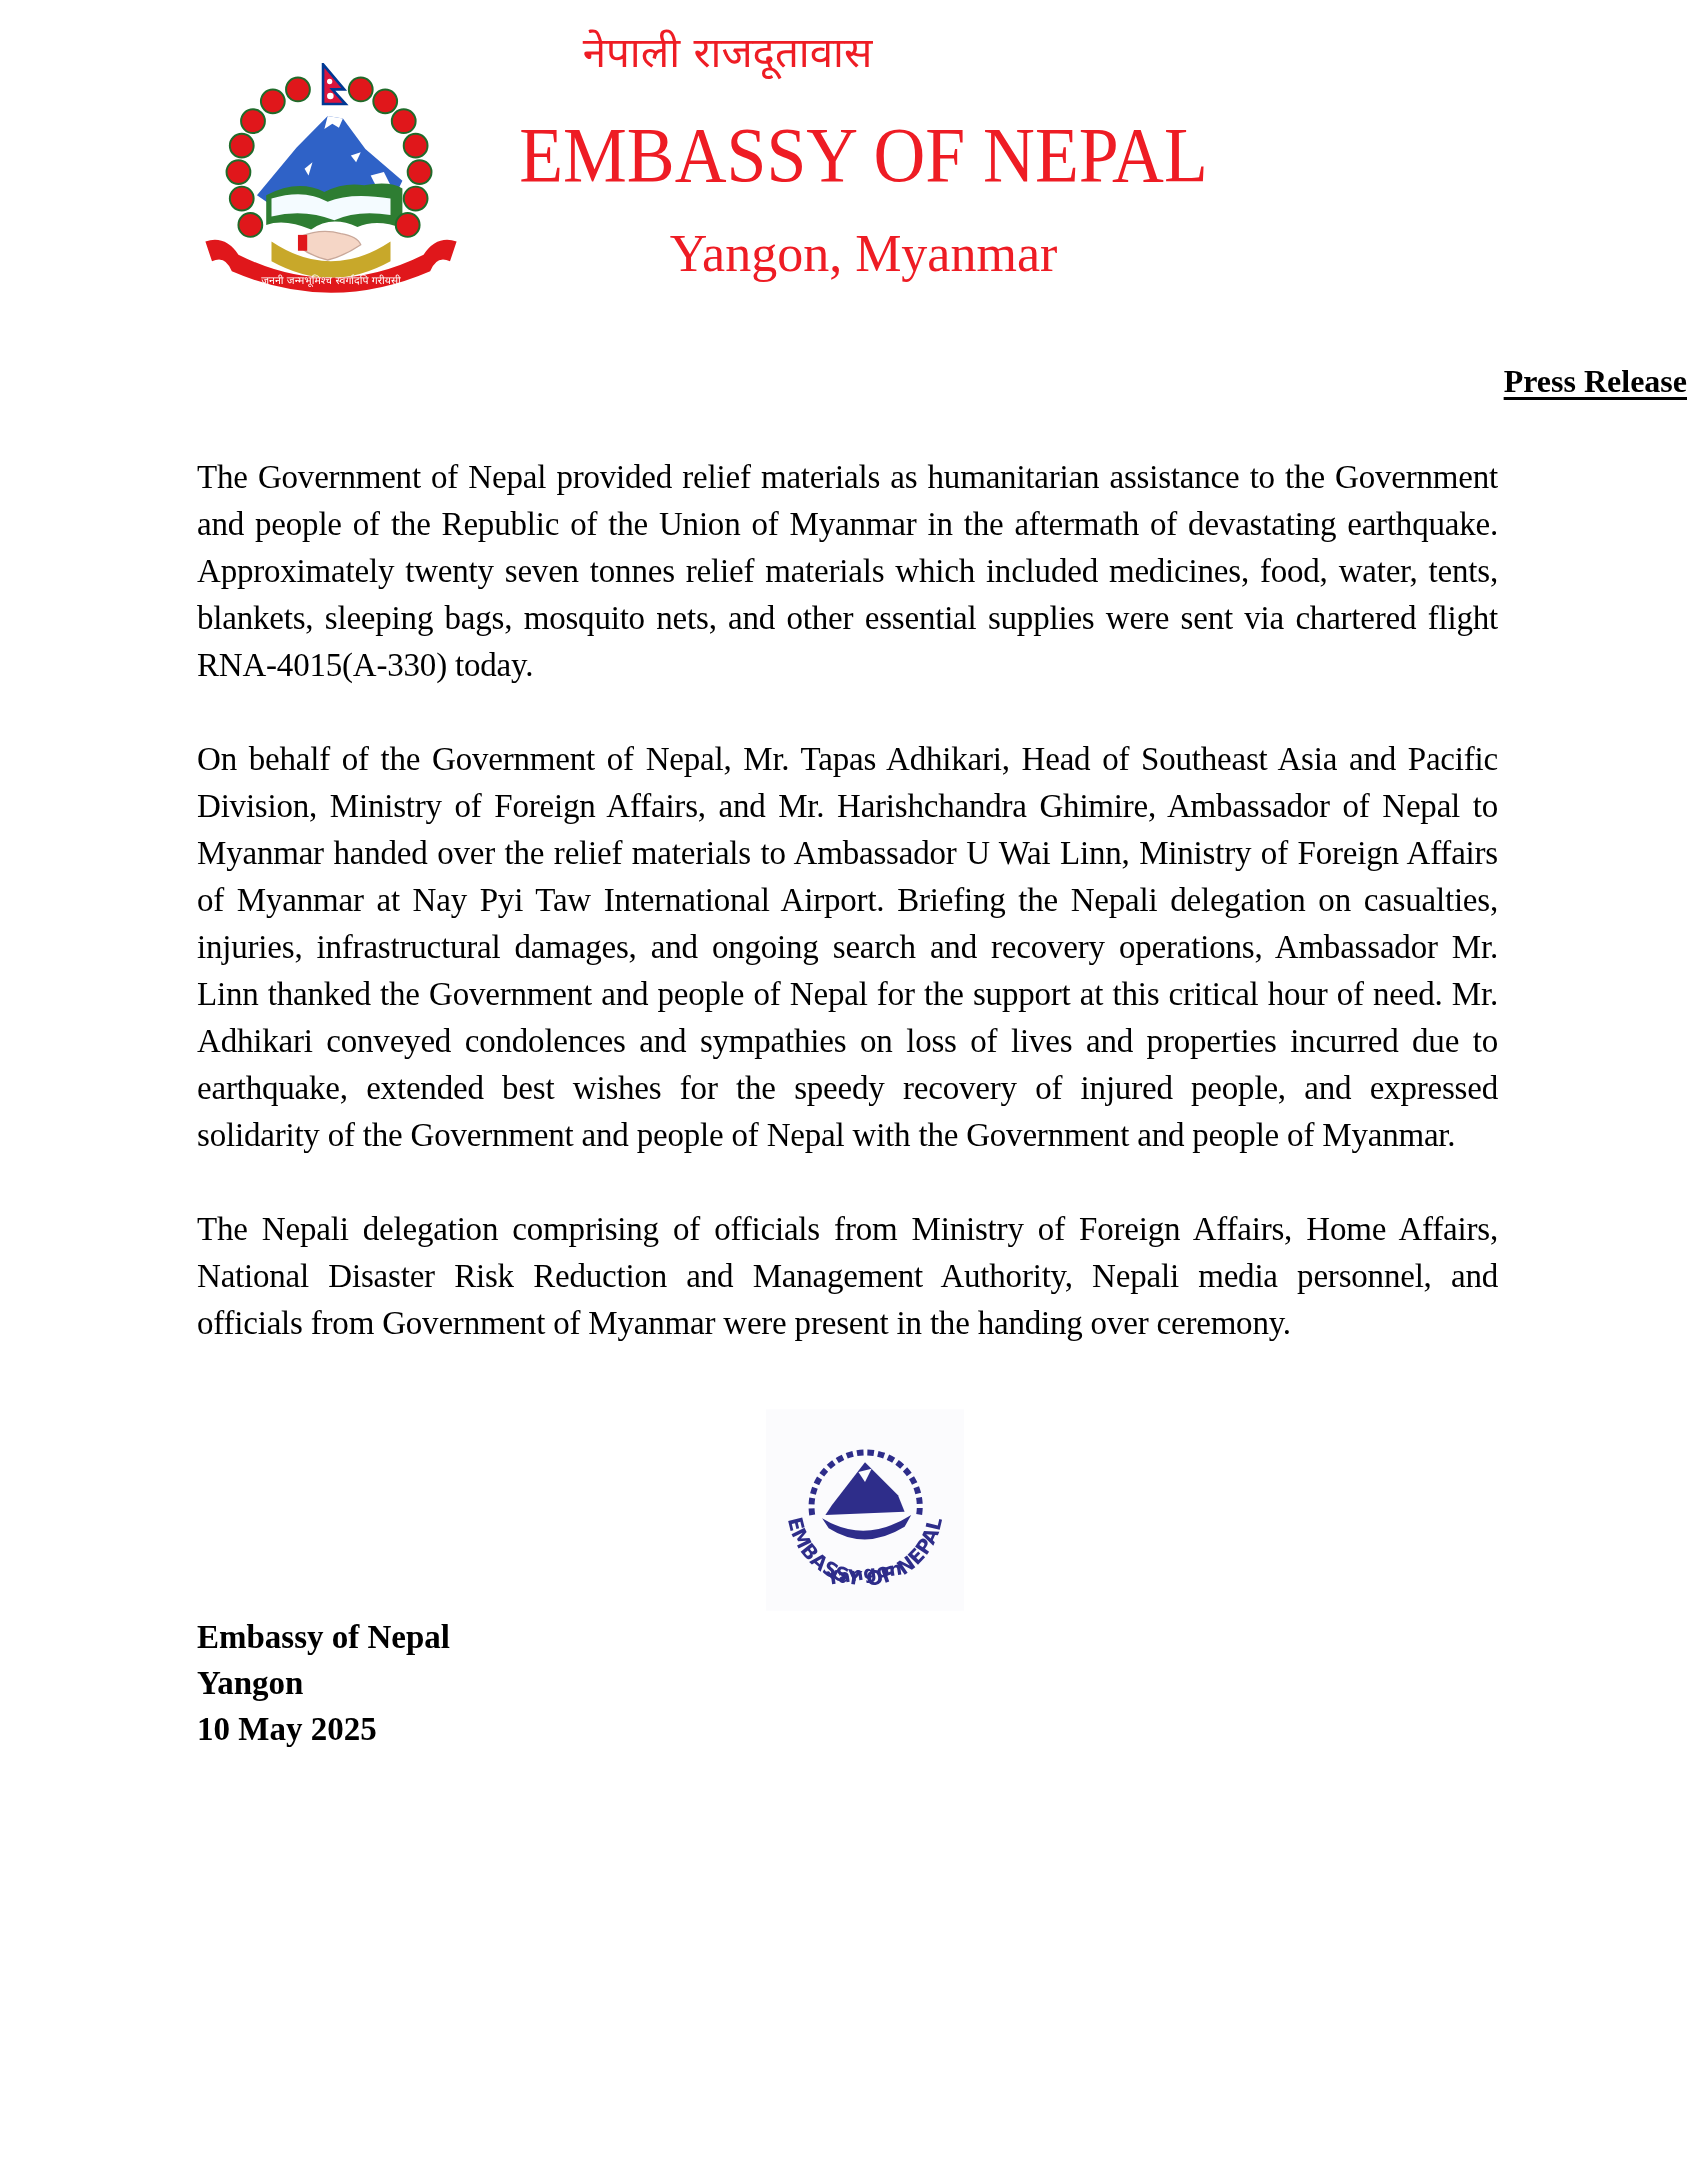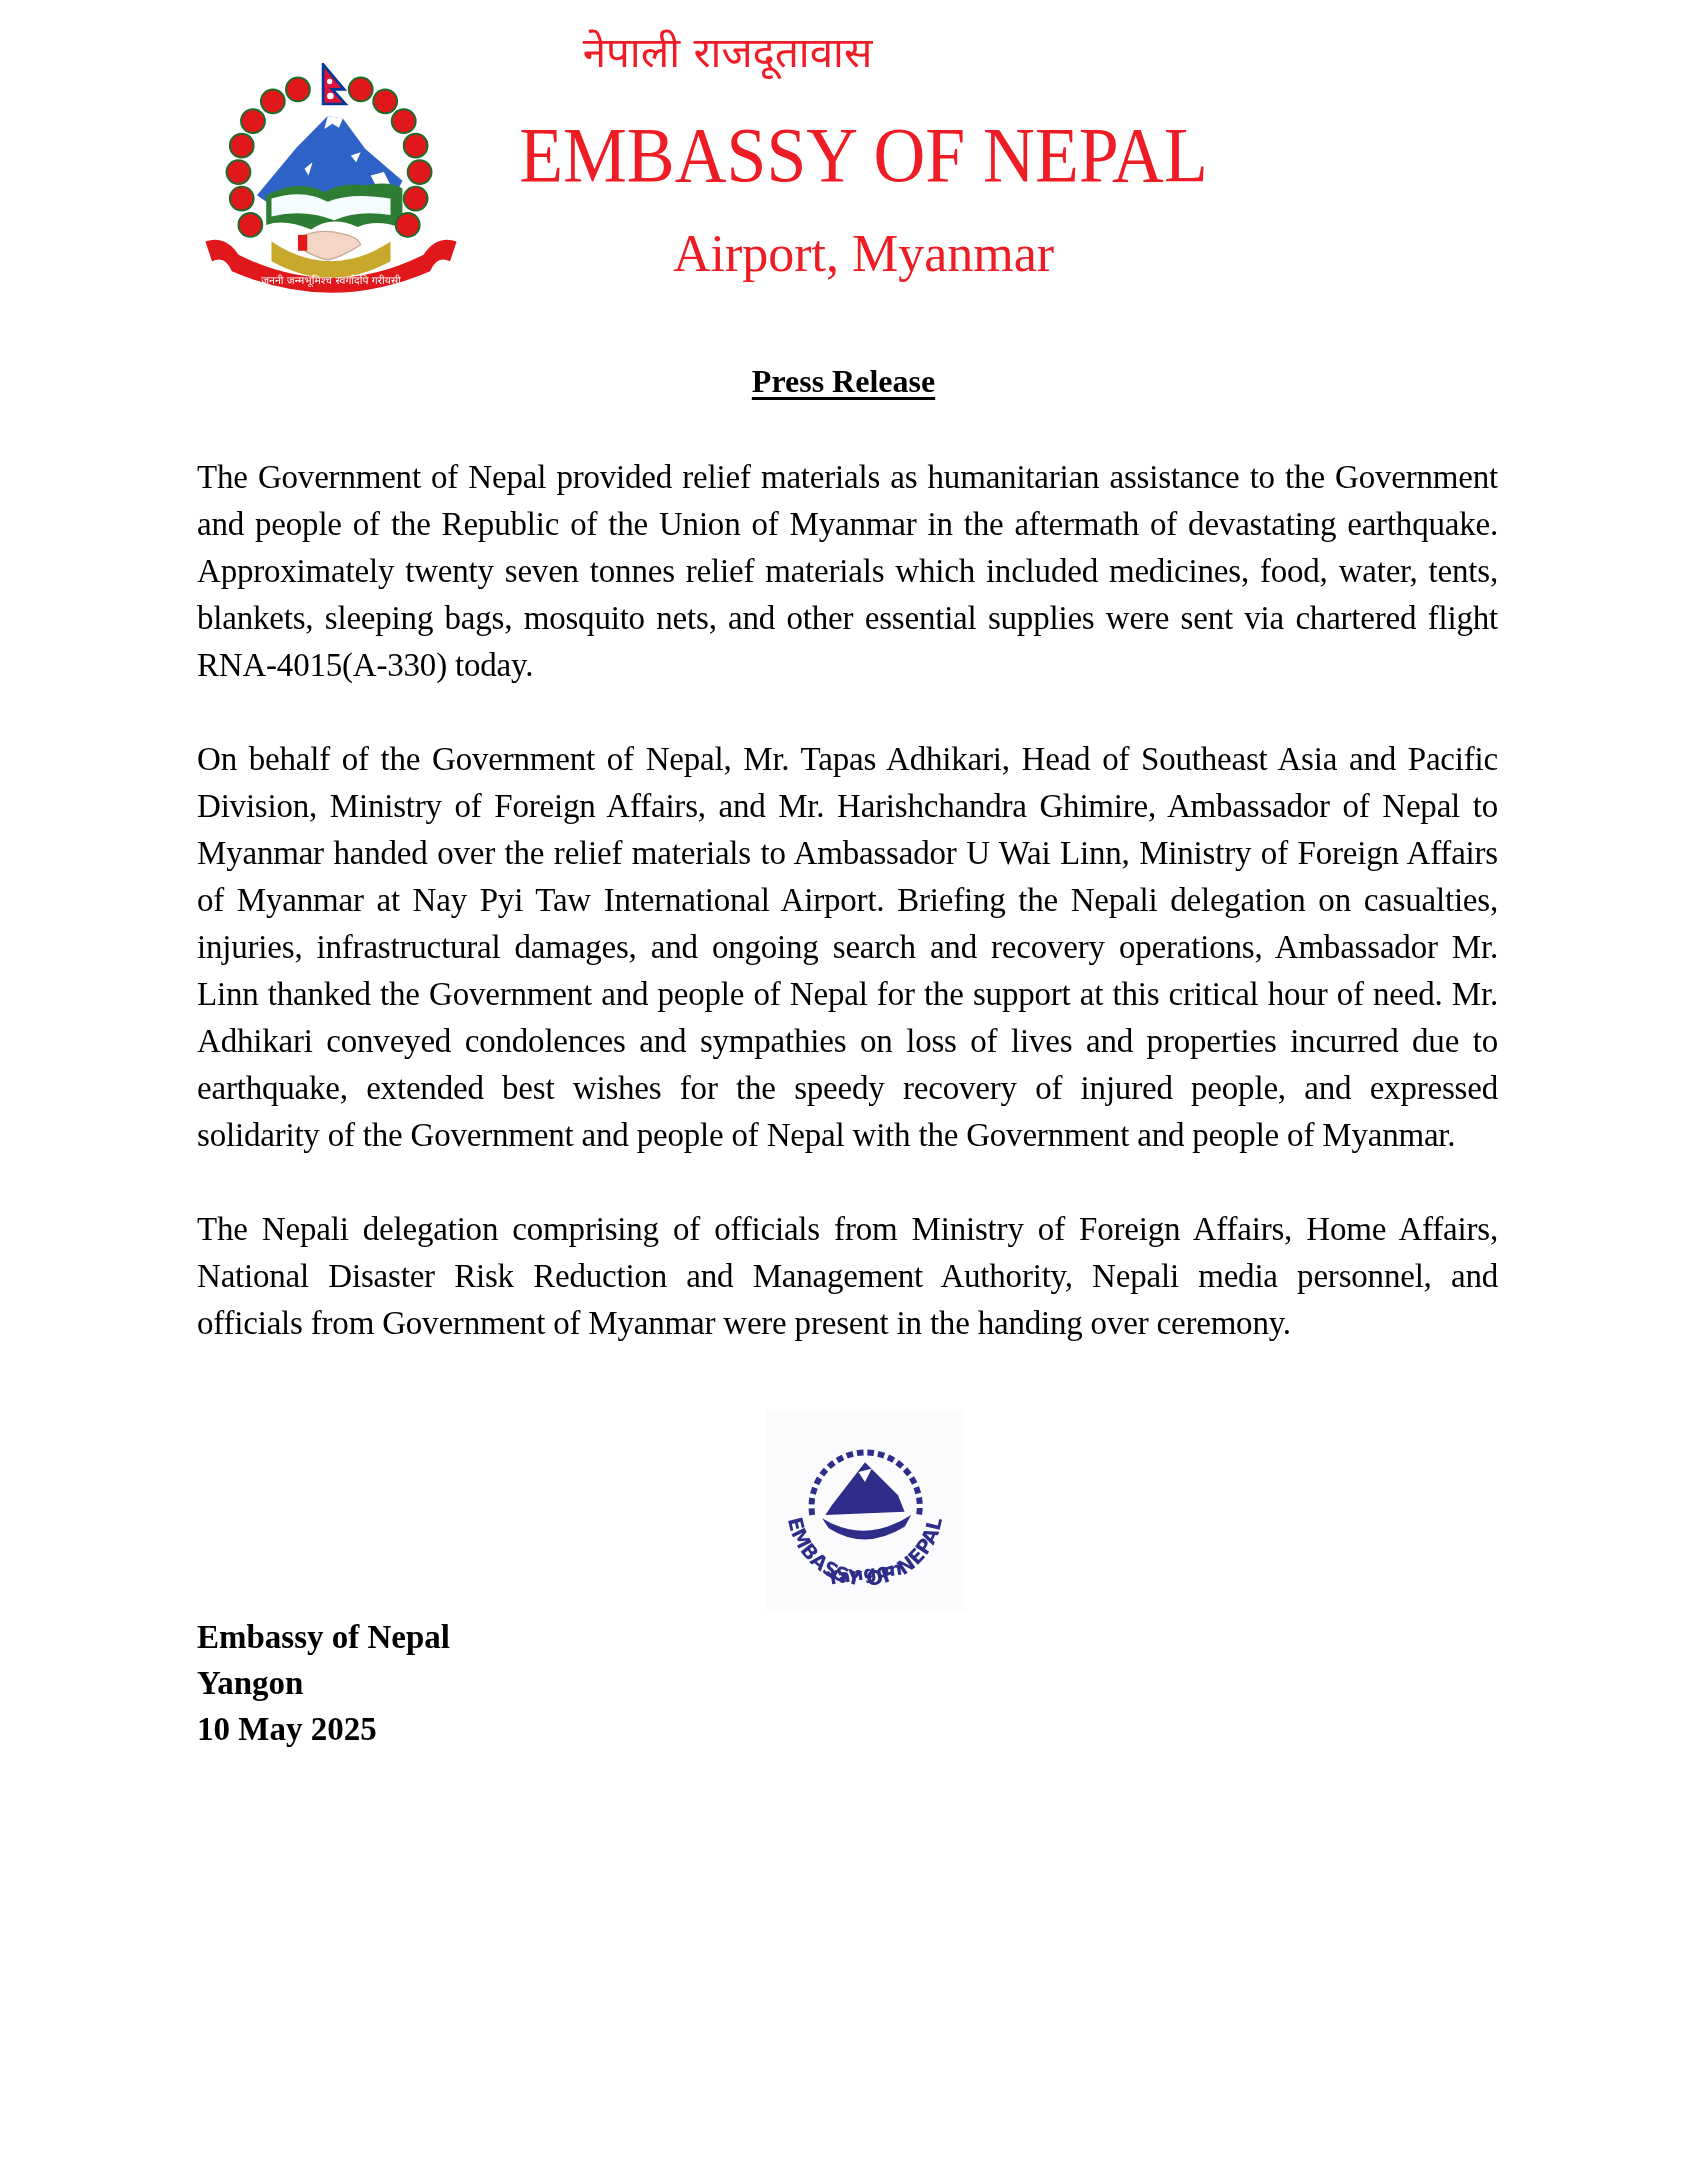--- a/index.html
+++ b/index.html
@@ -6,21 +6,21 @@
     body { width: 1687px; height: 2183px; position: relative; overflow: hidden; font-family: "Liberation Serif", "DejaVu Serif", serif; color: #000; }
 
     
     .letterhead { position: absolute; left: 0; top: 0; width: 1687px; height: 311px; }
     .emblem { position: absolute; left: 192px; top: 63px; width: 278px; height: 238px; }
     .head-nepali { position: absolute; left: 0; width: 1415px; top: 32px; text-align: center; padding-left: 40px; box-sizing: border-box; font-family: "DejaVu Sans", sans-serif; font-size: 42px; color: #ee1c24; line-height: 1; }
     .head-title { position: absolute; left: 0; width: 1687px; top: 116px; text-align: center; padding-left: 40px; box-sizing: border-box; font-family: "Liberation Serif", serif; font-size: 78px; color: #ee1c24; line-height: 1; transform: scaleX(0.92); transform-origin: 863px 0; }
     .head-city { position: absolute; left: 0; width: 1687px; top: 228px; text-align: center; padding-left: 40px; box-sizing: border-box; font-family: "Liberation Serif", serif; font-size: 52px; color: #ee1c24; line-height: 1; }
 
     
-    .doc-title { position: absolute; left: 0; width: 1687px; top: 365px; text-align: center; font-family: "Liberation Serif", serif; font-weight: bold; font-size: 32px; text-decoration: underline; text-underline-offset: 5.3px; text-decoration-thickness: 2.6px; line-height: 1; }
+    .doc-title { position: absolute; left: 0; width: 1687px; top: 365px; text-align: right; font-family: "Liberation Serif", serif; font-weight: bold; font-size: 32px; text-decoration: underline; text-underline-offset: 5.3px; text-decoration-thickness: 2.6px; line-height: 1; }
     .content { position: absolute; left: 197px; top: 430px; width: 1301px; margin-top: 24px; }
     .para { margin: 0 0 47px 0; font-family: "Liberation Serif", serif; font-size: 33px; line-height: 47px; text-align: justify; letter-spacing: -0.2px; }
 
     
     .stamp { position: absolute; left: 766px; top: 1409px; width: 198px; height: 202px; }
 
     
     .signature { position: absolute; left: 197px; top: 1614px; font-family: "Liberation Serif", serif; font-weight: bold; font-size: 33px; line-height: 46px; }
     .signature div { white-space: nowrap; }
   </style>
@@ -66,21 +66,21 @@
       <circle cx="338" cy="205" r="18"></circle>
       <circle cx="326" cy="245" r="18"></circle>
     </g>
 
     <path d="M20,270 Q50,260 70,290 Q210,360 350,290 Q370,260 400,270 L390,300 Q370,290 360,315 Q210,380 60,315 Q50,290 30,300 Z" fill="#e0171b"></path>
     <text x="210" y="335" text-anchor="middle" font-family="DejaVu Sans, sans-serif" font-size="16" fill="#ffffff">जननी जन्मभूमिश्च स्वर्गादपि गरीयसी</text>
   </svg>
 
   <div class="head-nepali">नेपाली राजदूतावास</div>
   <div class="head-title">EMBASSY OF NEPAL</div>
-  <div class="head-city">Airport, Myanmar</div>
+  <div class="head-city">Yangon, Myanmar</div>
 </header>
 
 <h1 class="doc-title" style="margin:0;">Press Release</h1>
 
 <main class="content">
   <p class="para">The Government of Nepal provided relief materials as humanitarian assistance to the Government and people of the Republic of the Union of Myanmar in the aftermath of devastating earthquake. Approximately twenty seven tonnes relief materials which included medicines, food, water, tents, blankets, sleeping bags, mosquito nets, and other essential supplies were sent via chartered flight RNA-4015(A-330) today.</p>
   <p class="para">On behalf of the Government of Nepal, Mr. Tapas Adhikari, Head of Southeast Asia and Pacific Division, Ministry of Foreign Affairs, and Mr. Harishchandra Ghimire, Ambassador of Nepal to Myanmar handed over the relief materials to Ambassador U Wai Linn, Ministry of Foreign Affairs of Myanmar at Nay Pyi Taw International Airport. Briefing the Nepali delegation on casualties, injuries, infrastructural damages, and ongoing search and recovery operations, Ambassador Mr. Linn thanked the Government and people of Nepal for the support at this critical hour of need. Mr. Adhikari conveyed condolences and sympathies on loss of lives and properties incurred due to earthquake, extended best wishes for the speedy recovery of injured people, and expressed solidarity of the Government and people of Nepal with the Government and people of Myanmar.</p>
   <p class="para">The Nepali delegation comprising of officials from Ministry of Foreign Affairs, Home Affairs, National Disaster Risk Reduction and Management Authority, Nepali media personnel, and officials from Government of Myanmar were present in the handing over ceremony.</p>
 </main>
 

